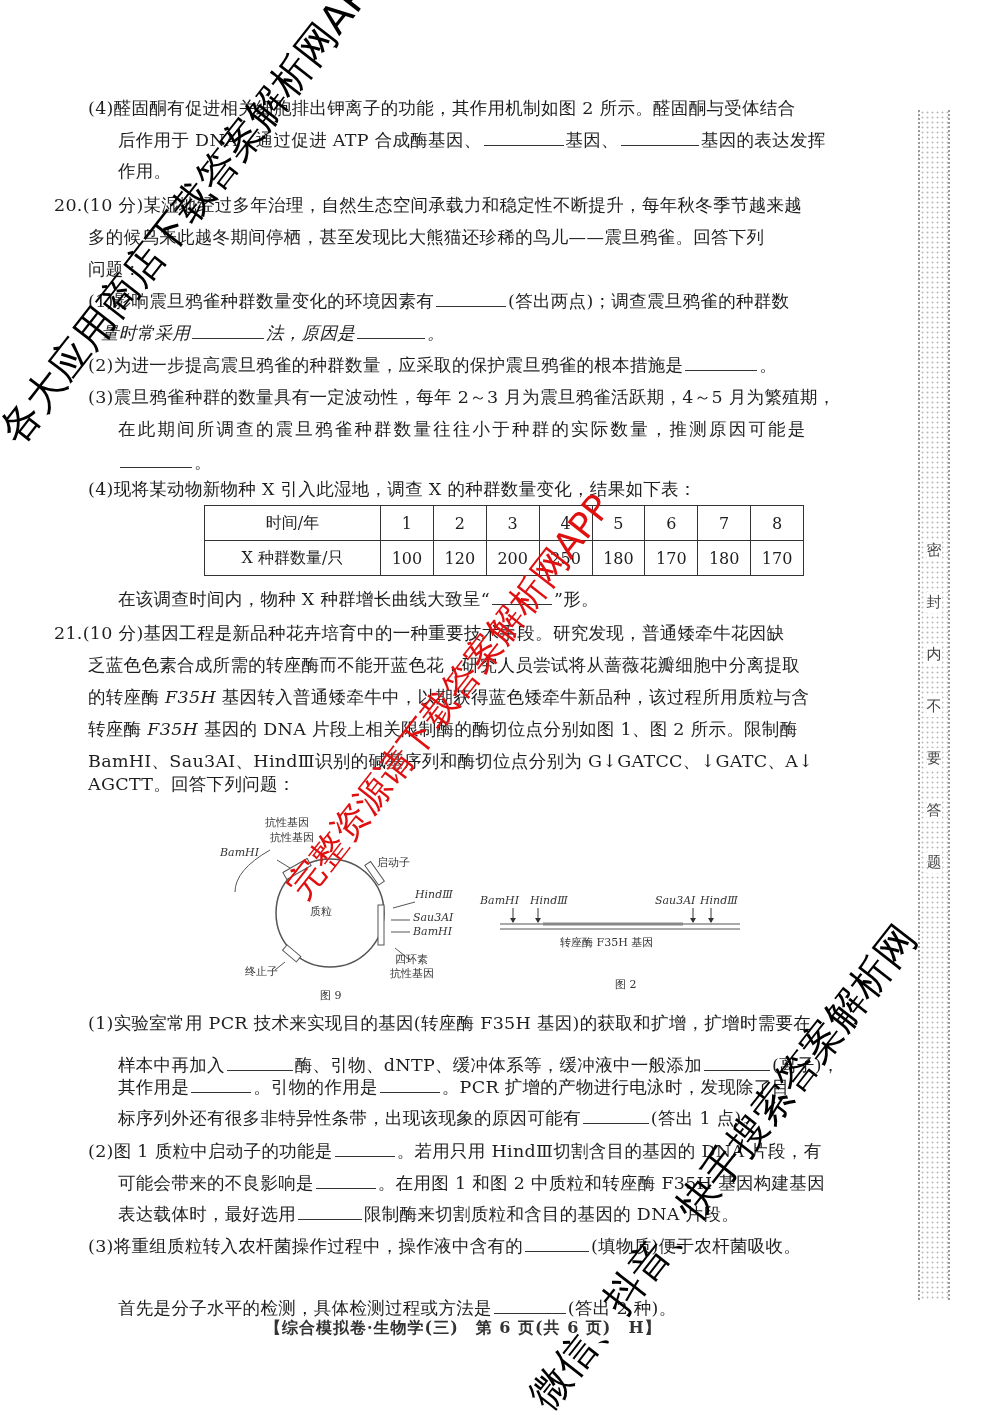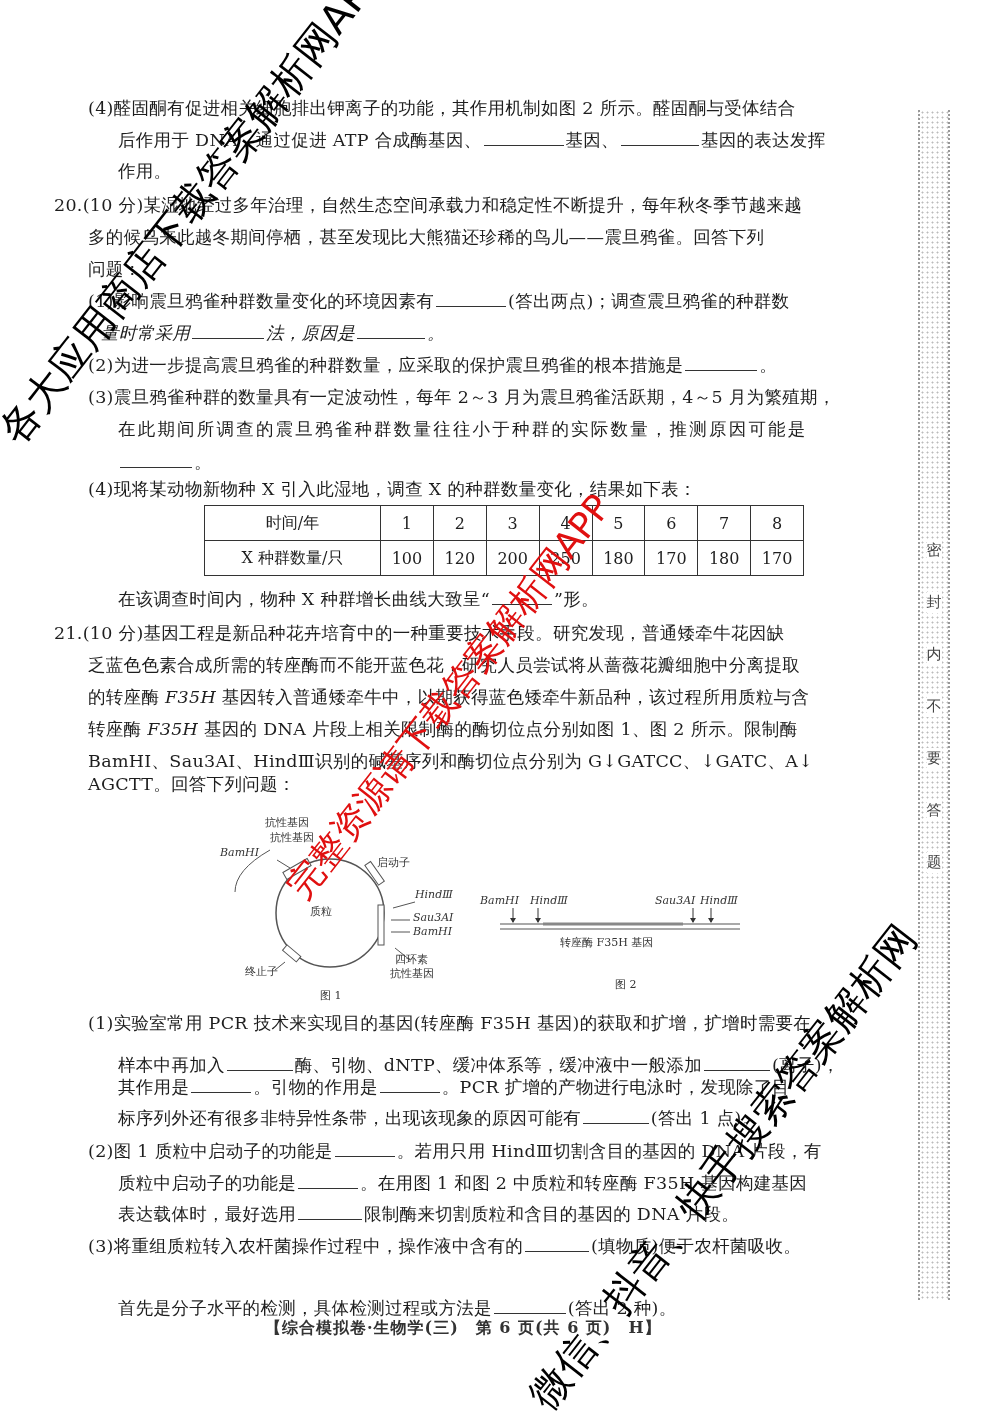--- a/index.html
+++ b/index.html
@@ -123,21 +123,21 @@
     <div class="fig-label" style="left:55px;top:20px;">抗性基因</div>
     <div class="fig-label it" style="left:5px;top:36px;">BamHⅠ</div>
     <div class="fig-label" style="left:162px;top:45px;">启动子</div>
     <div class="fig-label it" style="left:200px;top:78px;">HindⅢ</div>
     <div class="fig-label it" style="left:198px;top:101px;">Sau3AⅠ</div>
     <div class="fig-label it" style="left:198px;top:115px;">BamHⅠ</div>
     <div class="fig-label" style="left:95px;top:94px;">质粒</div>
     <div class="fig-label" style="left:180px;top:142px;">四环素</div>
     <div class="fig-label" style="left:175px;top:156px;">抗性基因</div>
     <div class="fig-label" style="left:30px;top:154px;">终止子</div>
-    <div class="fig-label" style="left:105px;top:178px;">图 1</div>
+    <div class="fig-label" style="left:105px;top:178px;">图 9</div>
   </div>
 
   <div class="fig2">
     <svg width="280" height="110">
       <line x1="25" y1="44" x2="265" y2="44" stroke="#555" stroke-width="1.2"></line>
       <line x1="25" y1="49" x2="265" y2="49" stroke="#555" stroke-width="1.2"></line>
       <line x1="68" y1="44" x2="208" y2="44" stroke="#888" stroke-width="3"></line>
       <line x1="38" y1="28" x2="38" y2="42" stroke="#333"></line>
         <polygon points="35,38 41,38 38,43" fill="#333"></polygon>
       <line x1="63" y1="28" x2="63" y2="42" stroke="#333"></line>
@@ -162,21 +162,21 @@
   <div class="line" style="left:118px;top:1076px;">
     <span>其作用是</span><span class="blank" style="width:60px"></span><span>。引物的作用是</span><span class="blank" style="width:60px"></span><span>。PCR 扩增的产物进行电泳时，发现除了目</span>
   </div>
   <div class="line" style="left:118px;top:1107px;">
     <span>标序列外还有很多非特异性条带，出现该现象的原因可能有</span><span class="blank" style="width:66px"></span><span>(答出 1 点)。</span>
   </div>
   <div class="line" style="left:88px;top:1140px;">
     <span>(2)图 1 质粒中启动子的功能是</span><span class="blank" style="width:60px"></span><span>。若用只用 HindⅢ切割含目的基因的 DNA 片段，有</span>
   </div>
   <div class="line" style="left:118px;top:1172px;">
-    <span>质粒中启动子的功能是</span><span class="blank" style="width:60px"></span><span>。在用图 1 和图 2 中质粒和转座酶 F35H 基因构建基因</span>
+    <span>可能会带来的不良影响是</span><span class="blank" style="width:60px"></span><span>。在用图 1 和图 2 中质粒和转座酶 F35H 基因构建基因</span>
   </div>
   <div class="line" style="left:118px;top:1203px;">
     <span>表达载体时，最好选用</span><span class="blank" style="width:64px"></span><span>限制酶来切割质粒和含目的基因的 DNA 片段。</span>
   </div>
   <div class="line" style="left:88px;top:1235px;">
     <span>(3)将重组质粒转入农杆菌操作过程中，操作液中含有的</span><span class="blank" style="width:64px"></span><span>(填物质)便于农杆菌吸收。</span>
   </div>
   <div class="line" style="left:118px;top:1297px;">
     <span>首先是分子水平的检测，具体检测过程或方法是</span><span class="blank" style="width:72px"></span><span>(答出 2 种)。</span>
   </div>

